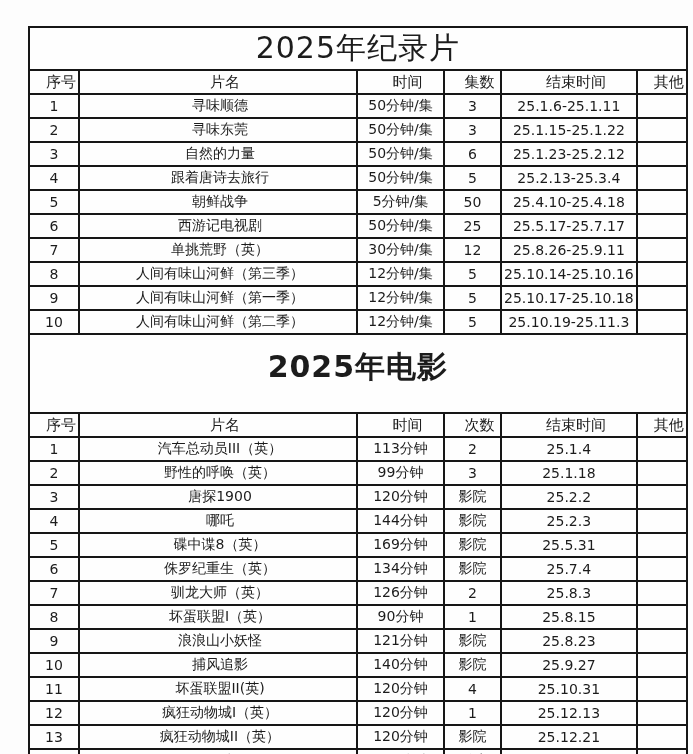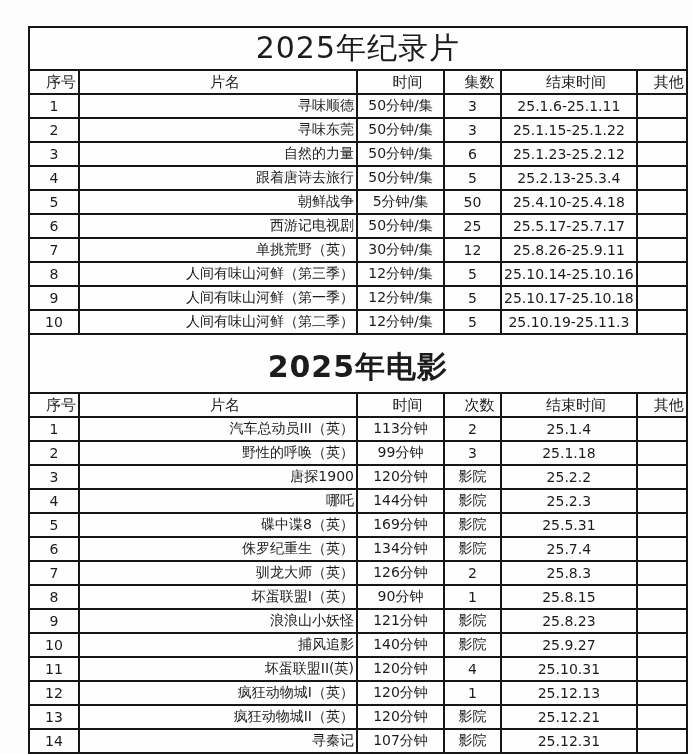--- a/index.html
+++ b/index.html
@@ -40,25 +40,25 @@
     font-size: 30px;
     font-weight: normal;
     height: 32px;
     letter-spacing: 1px;
   }
   tr.title-row-2 td {
     font-size: 30px;
     font-weight: bold;
     height: 53px;
     vertical-align: bottom;
-    padding-bottom: 4px;
+    padding-bottom: 24px;
     letter-spacing: 1px;
   }
   tbody[data-repeat] td:nth-child(2) {
-    text-align: right;
+    text-align: center;
     padding-left: 6px;
   }
 </style>
 </head>
 <body>
 
 <div class="sheet">
   <table class="grid">
     <colgroup>
       <col style="width:42px">

